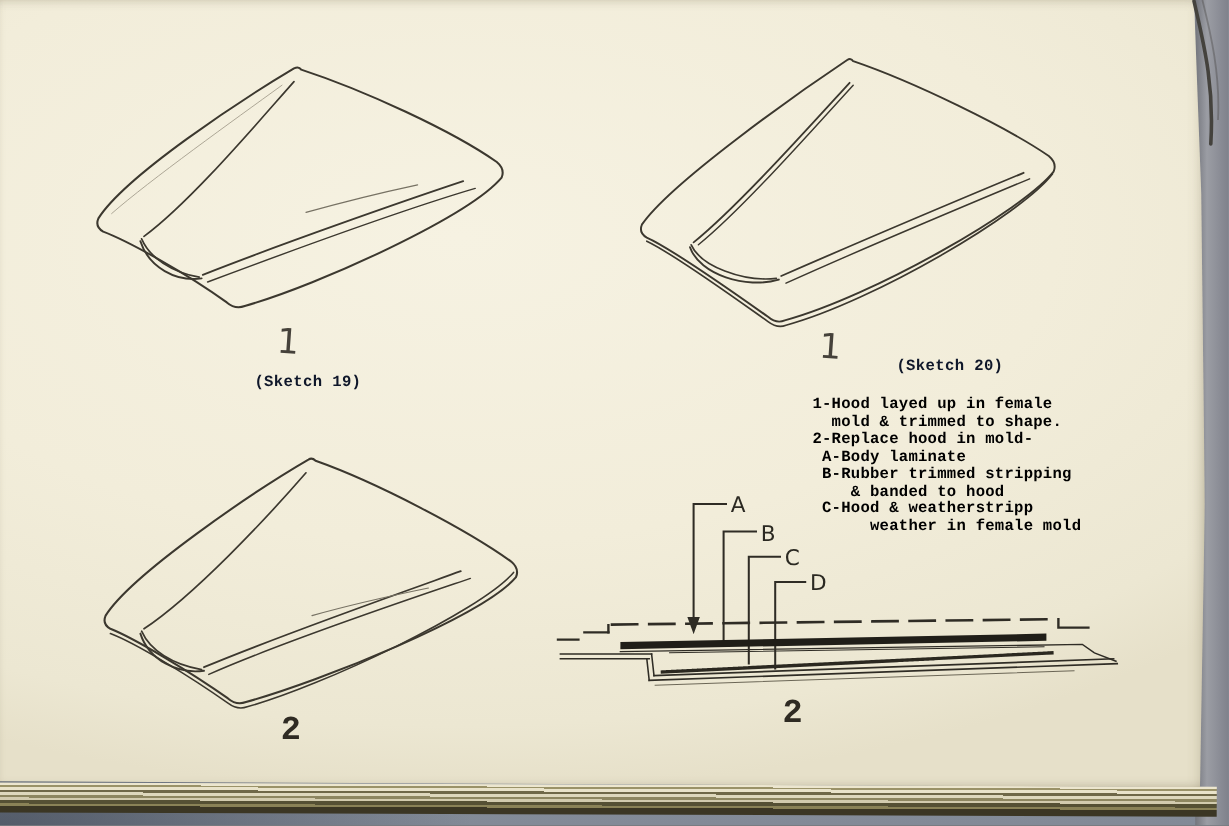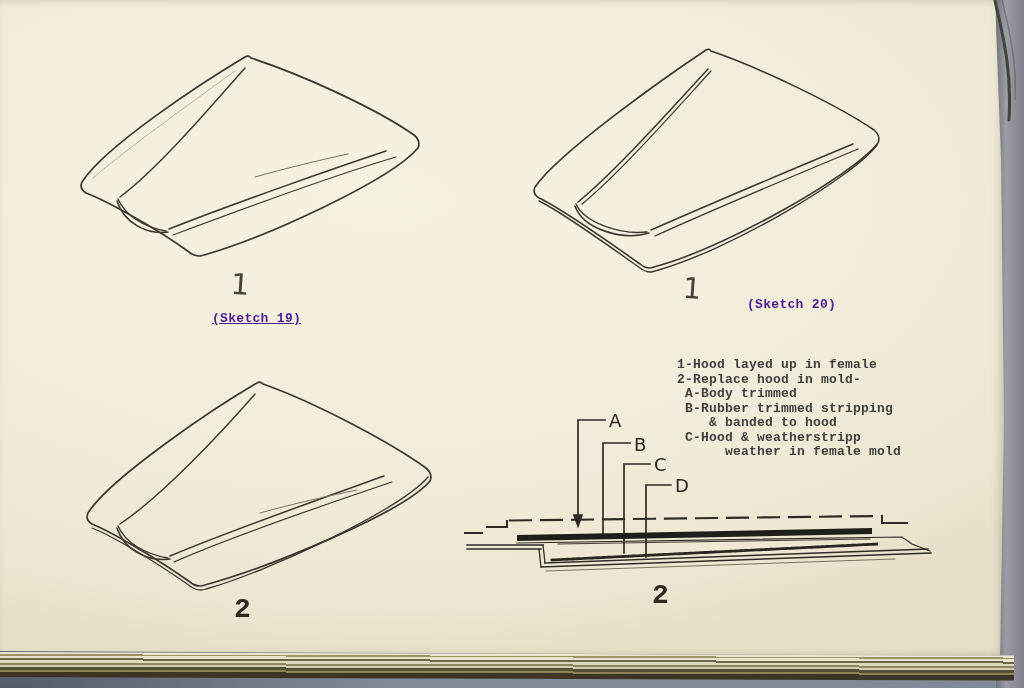--- a/index.html
+++ b/index.html
@@ -32,25 +32,25 @@
       background:radial-gradient(90% 70% at 38% 30%, #f6f2e2 0%, #f2edda 55%, #ece7d2 88%, #e6e0c9 100%);
       box-shadow: inset -9px 0 12px -6px rgba(110,100,70,.45),
                   inset 0 -9px 10px -6px rgba(110,100,70,.4),
                   inset 0 6px 10px -7px rgba(110,100,70,.25);}
 
   .curl{position:absolute;left:988px;top:0;}
 
   .sk,.cross,.marker-svg{position:absolute;}
 
   .cap{position:absolute;font:700 13px/16px "Liberation Mono",monospace;
-       color:#4c1d95;letter-spacing:.3px;white-space:pre;}
-  .cap19{left:212px;top:311px;text-decoration:underline;}
+       color:#0f172a;letter-spacing:.3px;white-space:pre;}
+  .cap19{left:212px;top:311px;}
   .cap20{left:747px;top:297px;}
 
-  .list{position:absolute;color:#404040;font:700 13px/14.5px "Liberation Mono",monospace;letter-spacing:.2px;margin-top:28px;}
+  .list{position:absolute;color:#000000;font:700 13px/14.5px "Liberation Mono",monospace;letter-spacing:.2px;}
   .list19{left:161px;top:343px;}
   .list20{left:677px;top:330px;}
   .tline{white-space:pre;}
 
   .fig-num{position:absolute;font:700 28px/28px "Liberation Mono",monospace;color:#2f2b23;}
   .fig-num-left{left:234px;top:596px;}
   .fig-num-right{left:652px;top:582px;}
 
   .marker-1{font-family:"DejaVu Sans",sans-serif;font-size:29px;fill:#45413a;}
   .xlabel{font-family:"DejaVu Sans",sans-serif;font-size:18px;fill:#2b2922;}
@@ -109,22 +109,23 @@
       <path d="M112,190 C175,162 280,127 330,110" stroke-width="1.2"></path>
       <path d="M198,141 C230,132 266,124 295,118" stroke-width="1" stroke="#777264"></path>
     </g>
   </svg>
 
   <div class="cap cap19">(Sketch 19)</div>
 
   <div class="cap cap20">(Sketch 20)</div>
   <div class="list list20">
     <div class="tline">1-Hood layed up in female</div>
+    <div class="tline">  mold &amp; trimmed to shape.</div>
     <div class="tline">2-Replace hood in mold-</div>
-    <div class="tline"> A-Body trimmed</div>
+    <div class="tline"> A-Body laminate</div>
     <div class="tline"> B-Rubber trimmed stripping</div>
     <div class="tline">    &amp; banded to hood</div>
     <div class="tline"> C-Hood &amp; weatherstripp</div>
     <div class="tline">      weather in female mold</div>
   </div>
 
   <svg class="cross" style="left:450px;top:405px" width="490" height="172" viewBox="0 0 490 172">
     <g fill="none" stroke="#2f2c25" stroke-width="1.7" stroke-linecap="square">
 
       <path d="M128,15 H155 M128,15 V110"></path>

